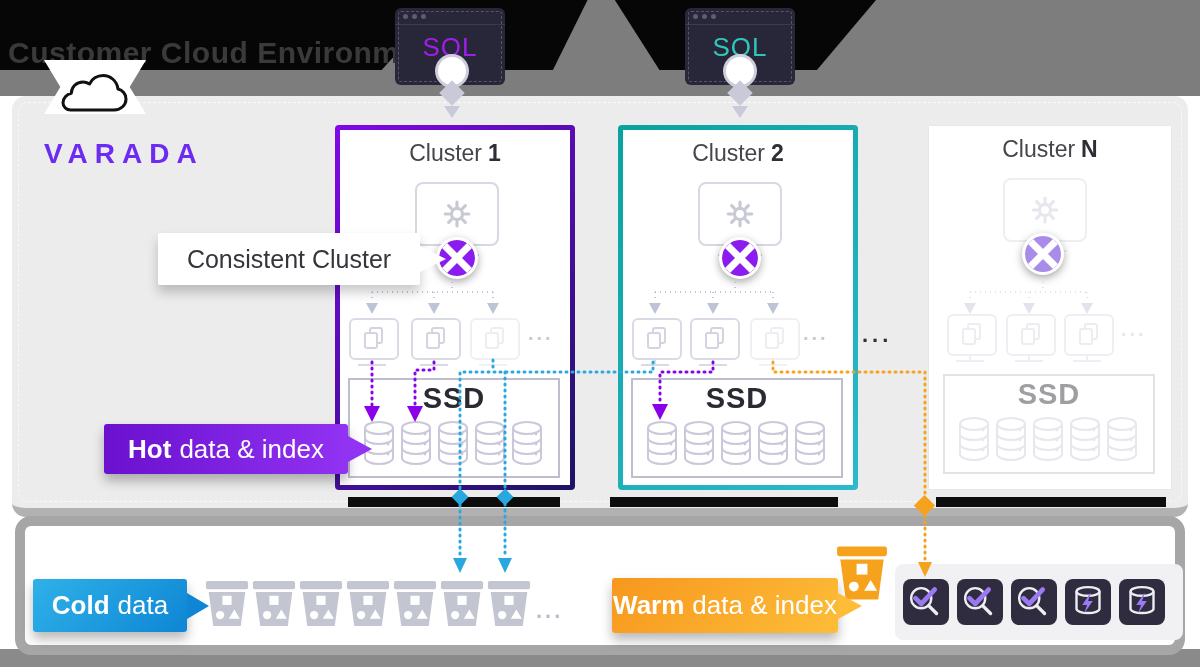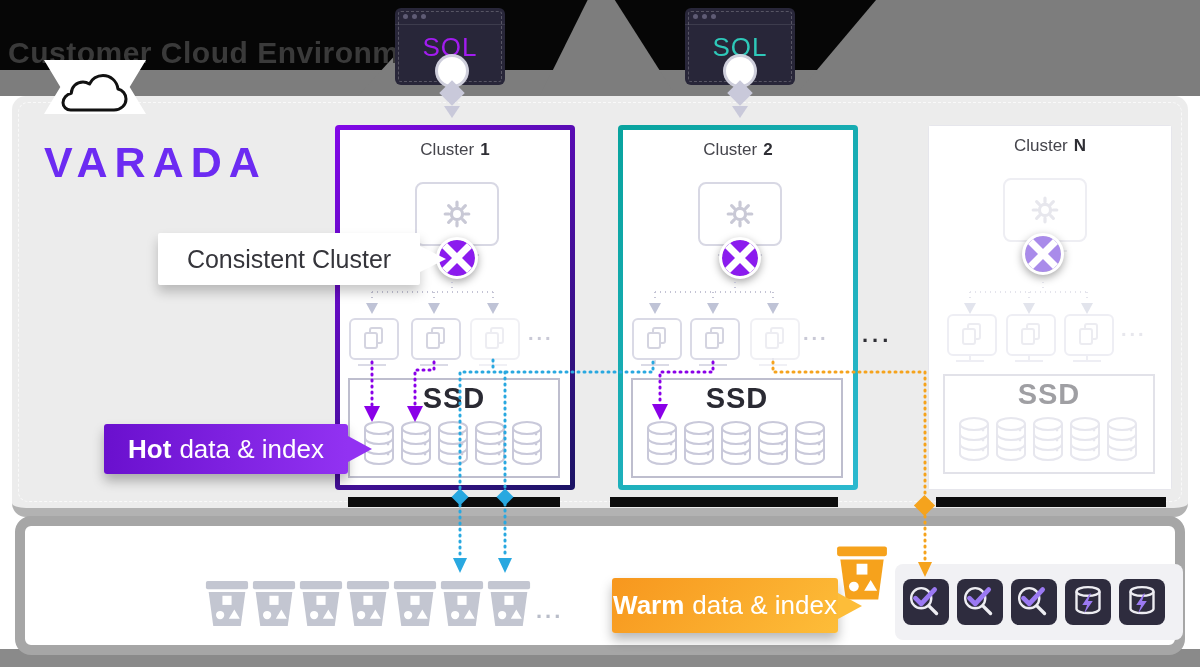--- a/index.html
+++ b/index.html
@@ -27,29 +27,29 @@
 
   
   .ribbon{left:44px;top:60px;width:102px;height:54px;background:#fff;z-index:6;
           clip-path:polygon(0 0,100% 0,84% 50%,100% 100%,0 100%,16% 50%);}
   .cloud{left:58px;top:72px;z-index:7;}
 
   
   .mainbox{left:12px;top:96px;width:1176px;height:412px;background:#ececec;border-radius:14px;
            border-bottom:9px solid #b2b2b2;z-index:1;}
   .main-dash{position:absolute;inset:6px;border:1px dashed rgba(255,255,255,.7);border-radius:10px;}
-  .logo{left:44px;top:138px;font-size:43px;font-weight:800;color:#6c2bf2;letter-spacing:7px;z-index:2;}
+  .logo{left:44px;top:138px;font-size:28px;font-weight:800;color:#6c2bf2;letter-spacing:7px;z-index:2;}
 
   
   .cluster{top:125px;width:240px;height:365px;border-radius:4px;box-sizing:border-box;padding:5px;z-index:2;}
   .c1{left:335px;background:linear-gradient(135deg,#8207e8,#1b1464);}
   .c2{left:618px;background:linear-gradient(135deg,#08a39e,#2cb9cf);}
   .cn{left:928px;width:244px;background:#e6e6ec;padding:1px;}
   .cluster-body{position:relative;width:100%;height:100%;background:#fff;}
-  .cl-title{position:absolute;left:0;top:10px;width:100%;text-align:center;font-size:17px;color:#45454c;}
+  .cl-title{position:absolute;left:0;top:10px;width:100%;text-align:center;font-size:23px;color:#45454c;}
   .cl-title .num{font-weight:800;margin-left:6px;color:#2e2e34;}
   .fade{opacity:.45;}
   .monitor{position:absolute;left:75px;top:52px;width:80px;height:60px;border:2px solid #d8d8e4;border-radius:8px;background:#fff;}
   .cn .monitor{left:74px;}
   .gear-wrap{position:absolute;left:50%;top:50%;transform:translate(-50%,-50%);}
   .stand-v{position:absolute;left:116px;top:114px;width:2px;height:10px;background:#d8d8e4;}
   .stand-h{position:absolute;left:95px;top:124px;width:44px;height:2px;background:#d8d8e4;}
   .cn .stand-v{left:115px;} .cn .stand-h{left:94px;}
   .hash{position:absolute;left:95px;top:106px;filter:drop-shadow(0 3px 4px rgba(0,0,0,.35));}
   .cn .hash{left:92px;}
@@ -415,20 +415,27 @@
     <div class="txt">Consistent Cluster</div>
     <div class="ptr"></div>
   </div>
   <div class="abs callout hot-label">
     <div class="txt">
         <b>Hot</b>
         <span>data &amp; index</span>
       </div>
     <div class="ptr"></div>
   </div>
+  <div class="abs callout cold-label">
+    <div class="txt">
+        <b>Cold</b>
+        <span>data</span>
+      </div>
+    <div class="ptr"></div>
+  </div>
   <div class="abs callout warm-label">
     <div class="txt">
         <b>Warm</b>
         <span>data &amp; index</span>
       </div>
     <div class="ptr"></div>
   </div>
 
   <svg class="abs overlay" width="1200" height="667" viewBox="0 0 1200 667">
 

